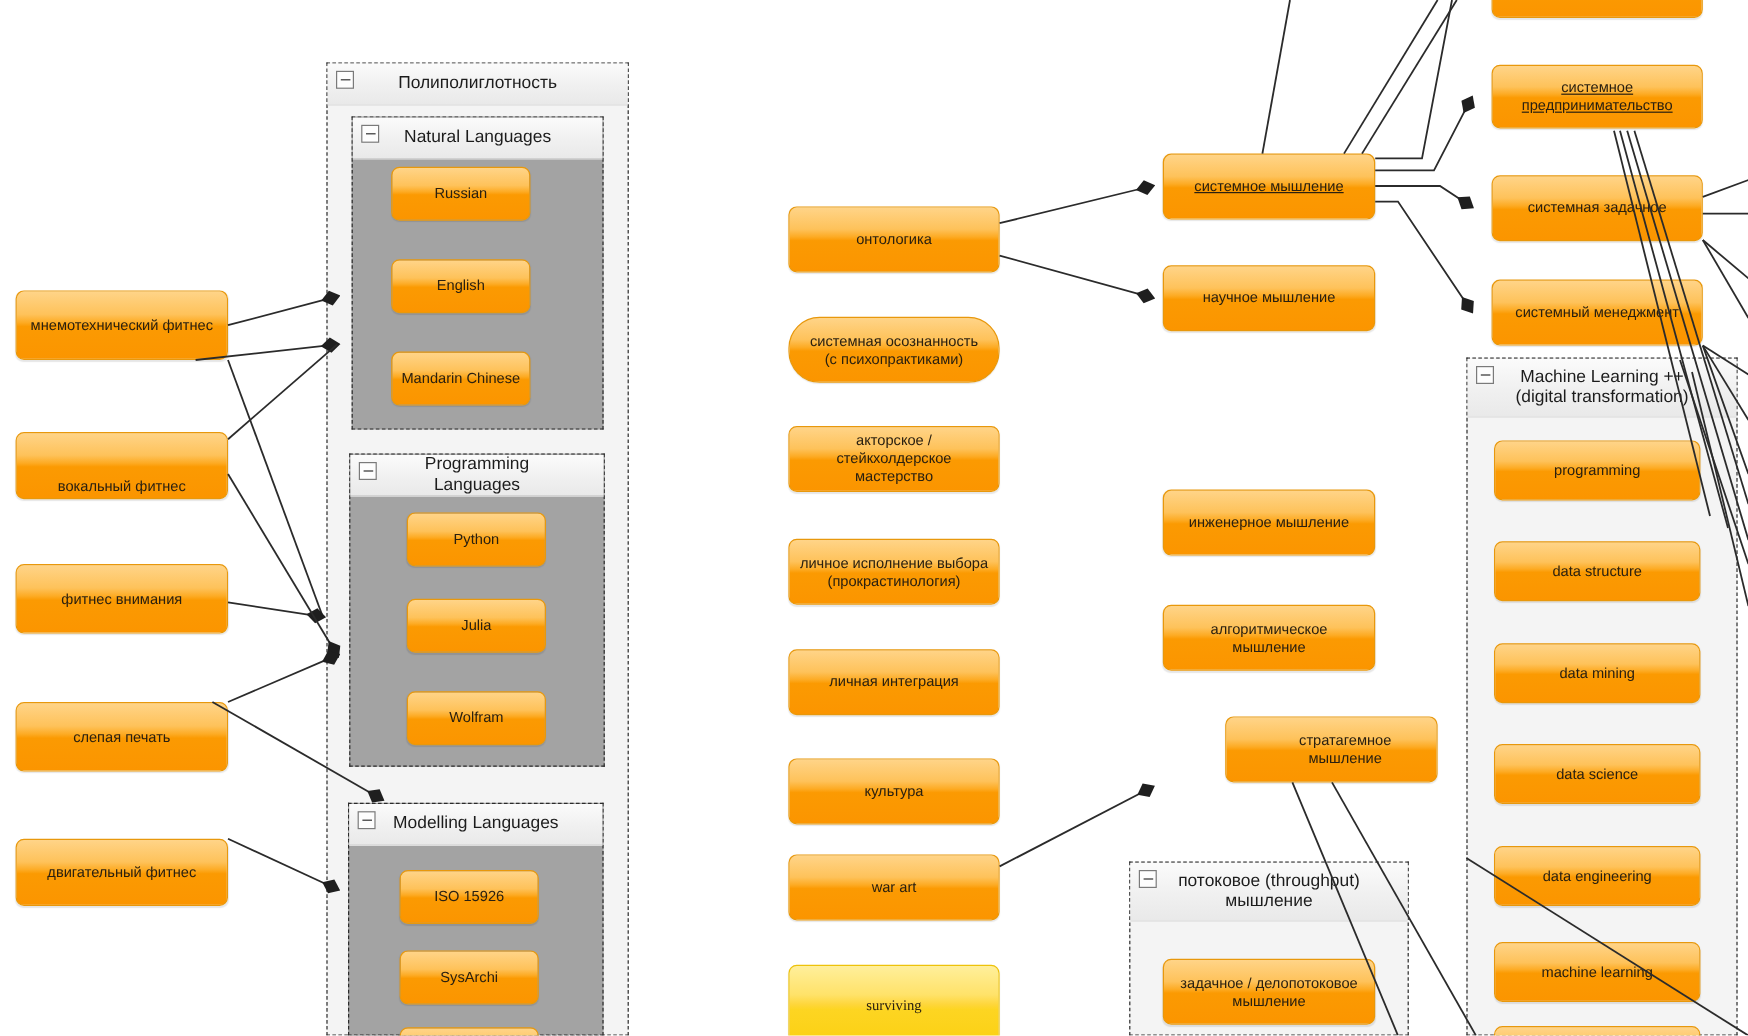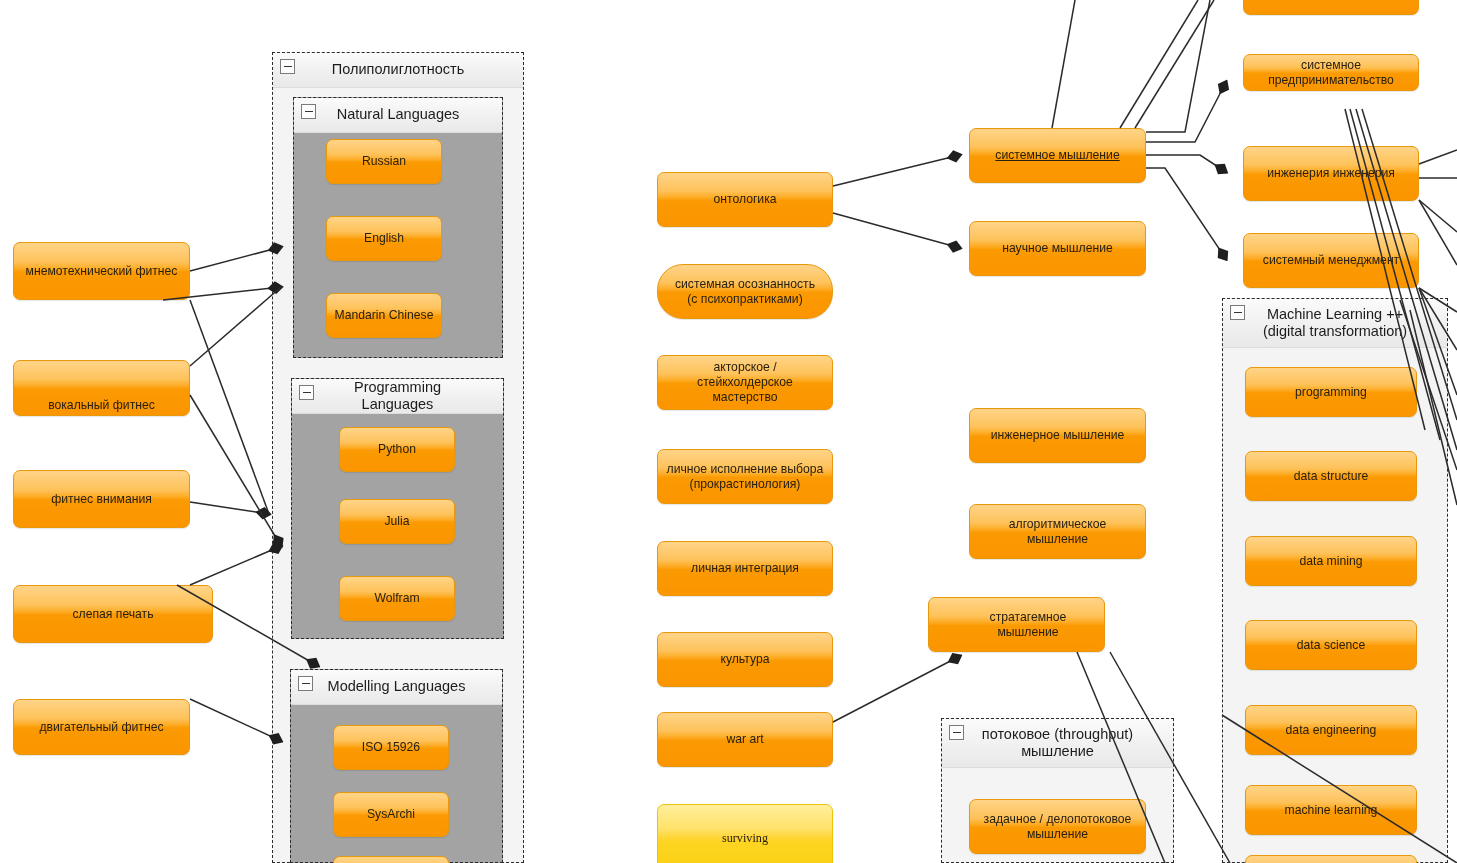--- a/index.html
+++ b/index.html
@@ -172,21 +172,21 @@
   <div id="node-layer">
       <div class="node leaf" style="left: 13px; top: 242px; width: 177px; height: 58px;">
         <span style="white-space: pre-line;">мнемотехнический фитнес</span>
       </div>
       <div class="node leaf" style="left: 13px; top: 360px; width: 177px; height: 56px; align-items: flex-end;">
         <span style="white-space: pre-line;">вокальный фитнес</span>
       </div>
       <div class="node leaf" style="left: 13px; top: 470px; width: 177px; height: 58px;">
         <span style="white-space: pre-line;">фитнес внимания</span>
       </div>
-      <div class="node leaf" style="left: 13px; top: 585px; width: 200px; height: 58px;">
+      <div class="node leaf" style="left: 13px; top: 585px; width: 177px; height: 58px;">
         <span style="white-space: pre-line;">слепая печать</span>
       </div>
       <div class="node leaf" style="left: 13px; top: 699px; width: 177px; height: 56px;">
         <span style="white-space: pre-line;">двигательный фитнес</span>
       </div>
       <div class="node leaf" style="left: 326px; top: 139px; width: 116px; height: 45px;">
         <span style="white-space: pre-line;">Russian</span>
       </div>
       <div class="node leaf" style="left: 326px; top: 216px; width: 116px; height: 45px;">
         <span style="white-space: pre-line;">English</span>
@@ -244,36 +244,36 @@
       </div>
       <div class="node leaf" style="left: 969px; top: 221px; width: 177px; height: 55px;">
         <span style="white-space: pre-line;">научное мышление</span>
       </div>
       <div class="node leaf" style="left: 969px; top: 408px; width: 177px; height: 55px;">
         <span style="white-space: pre-line;">инженерное мышление</span>
       </div>
       <div class="node leaf" style="left: 969px; top: 504px; width: 177px; height: 55px;">
         <span style="white-space: pre-line;">алгоритмическое мышление</span>
       </div>
-      <div class="node leaf" style="left: 928px; top: 597px; width: 177px; height: 55px; padding-left: 30px;">
+      <div class="node leaf" style="left: 1021px; top: 597px; width: 177px; height: 55px; padding-left: 30px;">
         <span style="white-space: pre-line;">стратагемное мышление</span>
       </div>
       <div class="node leaf" style="left: 969px; top: 799px; width: 177px; height: 55px;">
         <span style="white-space: pre-line;">задачное / делопотоковое
 мышление</span>
       </div>
       <div class="node leaf" style="left: 1243px; top: -32px; width: 176px; height: 47px;">
         <span style="white-space: pre-line;"></span>
       </div>
-      <div class="node leaf" style="left: 1243px; top: 54px; width: 176px; height: 37px;">
+      <div class="node leaf" style="left: 1243px; top: 54px; width: 176px; height: 53px; text-decoration: underline;">
         <span style="white-space: pre-line;">системное
 предпринимательство</span>
       </div>
       <div class="node leaf" style="left: 1243px; top: 146px; width: 176px; height: 55px;">
-        <span style="white-space: pre-line;">инженерия инженерия</span>
+        <span style="white-space: pre-line;">системная задачное</span>
       </div>
       <div class="node leaf" style="left: 1243px; top: 233px; width: 176px; height: 55px;">
         <span style="white-space: pre-line;">системный менеджмент</span>
       </div>
       <div class="node leaf" style="left: 1245px; top: 367px; width: 172px; height: 50px;">
         <span style="white-space: pre-line;">programming</span>
       </div>
       <div class="node leaf" style="left: 1245px; top: 451px; width: 172px; height: 50px;">
         <span style="white-space: pre-line;">data structure</span>
       </div>

